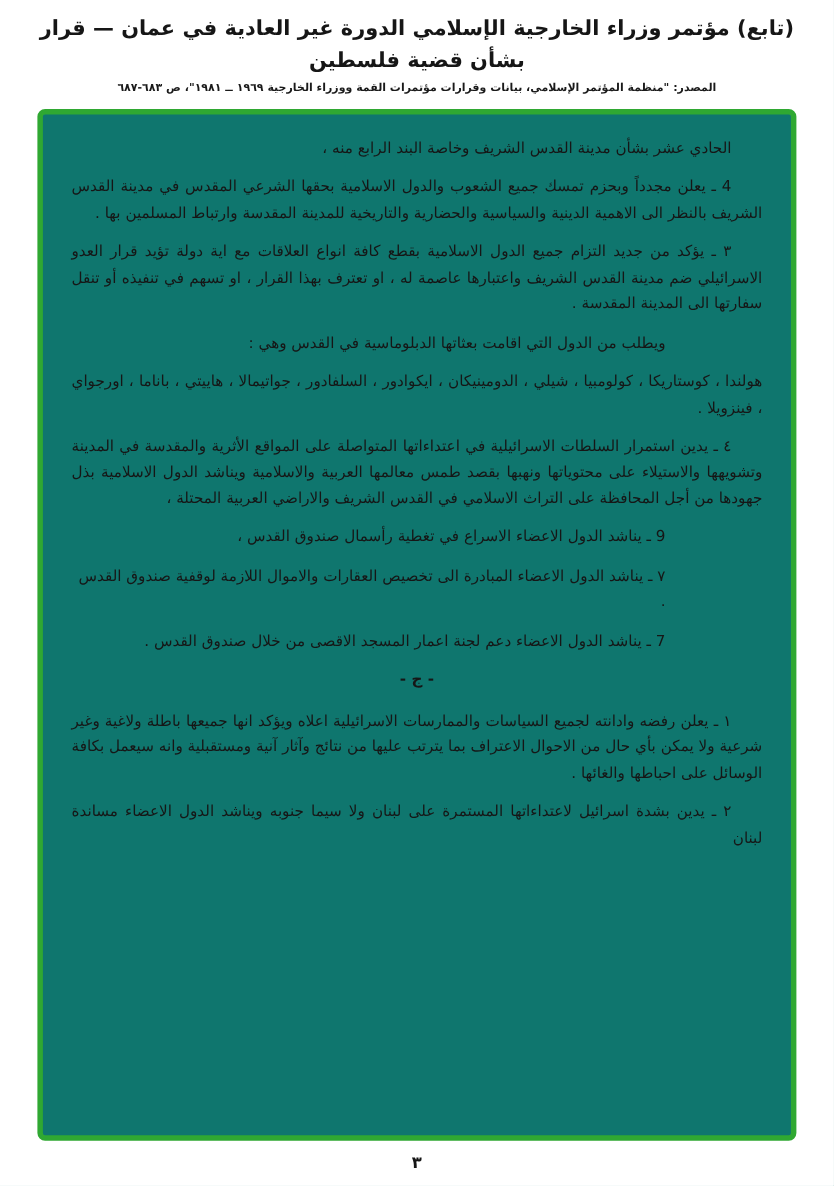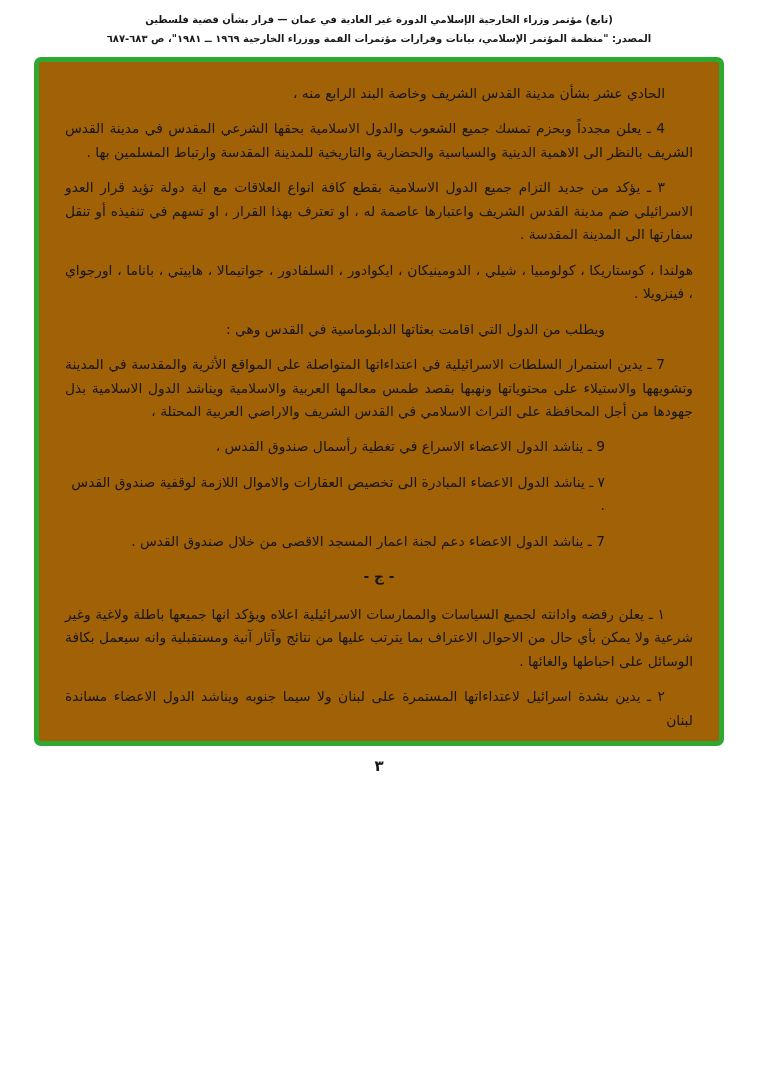--- a/index.html
+++ b/index.html
@@ -17,42 +17,42 @@
   .page {
     width: 758px;
     height: 1078px;
     box-sizing: border-box;
     direction: rtl;
     position: relative;
     padding-top: 10px;
   }
   .header-title {
     font-weight: bold;
-    font-size: 10px;
+    font-size: 19px;
     text-align: center;
     letter-spacing: 0.2px;
     padding: 2px 30px 0;
     line-height: 1.5;
   }
   .header-source {
     font-weight: bold;
     font-size: 10px;
     text-align: center;
     margin-top: 6px;
     color: #1a1a1a;
   }
   .frame {
     margin: 13px 34px 0 34px;
     border: 5px solid #2fa832;
     border-radius: 7px;
     box-sizing: border-box;
-    height: 689px;
+    height: 938px;
     padding: 20px 26px 8px 26px;
     overflow: hidden;
-    background: #a16207;
+    background: #0f766e;
   }
   .para {
     font-size: 13.8px;
     line-height: 1.7;
     margin: 0 0 12px 0;
     text-align: justify;
     text-justify: inter-word;
   }
   .para.indent {
     text-indent: 28px;
@@ -85,23 +85,23 @@
   <header>
     <div class="header-title">(تابع) مؤتمر وزراء الخارجية الإسلامي الدورة غير العادية في عمان — قرار بشأن قضية فلسطين</div>
     <div class="header-source">المصدر: "منظمة المؤتمر الإسلامي، بيانات وقرارات مؤتمرات القمة ووزراء الخارجية ١٩٦٩ ــ ١٩٨١"، ص ٦٨٣-٦٨٧</div>
   </header>
 
   <div class="frame" style="border-color: rgb(47, 168, 50);">
 
     <p class="para indent">الحادي عشر بشأن مدينة القدس الشريف وخاصة البند الرابع منه ،</p>
     <p class="para indent">4 ـ يعلن مجدداً وبحزم تمسك جميع الشعوب والدول الاسلامية بحقها الشرعي المقدس في مدينة القدس الشريف بالنظر الى الاهمية الدينية والسياسية والحضارية والتاريخية للمدينة المقدسة وارتباط المسلمين بها .</p>
     <p class="para indent">٣ ـ يؤكد من جديد التزام جميع الدول الاسلامية بقطع كافة انواع العلاقات مع اية دولة تؤيد قرار العدو الاسرائيلي ضم مدينة القدس الشريف واعتبارها عاصمة له ، او تعترف بهذا القرار ، او تسهم في تنفيذه أو تنقل سفارتها الى المدينة المقدسة .</p>
+    <p class="para indent-lg">ويطلب من الدول التي اقامت بعثاتها الدبلوماسية في القدس وهي :</p>
     <p class="para">هولندا ، كوستاريكا ، كولومبيا ، شيلي ، الدومينيكان ، ايكوادور ، السلفادور ، جواتيمالا ، هاييتي ، باناما ، اورجواي ، فينزويلا .</p>
-    <p class="para indent-lg">ويطلب من الدول التي اقامت بعثاتها الدبلوماسية في القدس وهي :</p>
-    <p class="para indent">7 ـ يدين استمرار السلطات الاسرائيلية في اعتداءاتها المتواصلة على المواقع الأثرية والمقدسة في المدينة وتشويهها والاستيلاء على محتوياتها ونهبها بقصد طمس معالمها العربية والاسلامية ويناشد الدول الاسلامية بذل جهودها من أجل المحافظة على التراث الاسلامي في القدس الشريف والاراضي العربية المحتلة ،</p>
+    <p class="para indent">٤ ـ يدين استمرار السلطات الاسرائيلية في اعتداءاتها المتواصلة على المواقع الأثرية والمقدسة في المدينة وتشويهها والاستيلاء على محتوياتها ونهبها بقصد طمس معالمها العربية والاسلامية ويناشد الدول الاسلامية بذل جهودها من أجل المحافظة على التراث الاسلامي في القدس الشريف والاراضي العربية المحتلة ،</p>
     <p class="para indent-lg">9 ـ يناشد الدول الاعضاء الاسراع في تغطية رأسمال صندوق القدس ،</p>
     <p class="para indent-lg">٧ ـ يناشد الدول الاعضاء المبادرة الى تخصيص العقارات والاموال اللازمة لوقفية صندوق القدس .</p>
     <p class="para indent-lg">7 ـ يناشد الدول الاعضاء دعم لجنة اعمار المسجد الاقصى من خلال صندوق القدس .</p>
     <p class="para centered">- ج -</p>
     <p class="para indent">١ ـ يعلن رفضه وادانته لجميع السياسات والممارسات الاسرائيلية اعلاه ويؤكد انها جميعها باطلة ولاغية وغير شرعية ولا يمكن بأي حال من الاحوال الاعتراف بما يترتب عليها من نتائج وآثار آنية ومستقبلية وانه سيعمل بكافة الوسائل على احباطها والغائها .</p>
     <p class="para indent last">٢ ـ يدين بشدة اسرائيل لاعتداءاتها المستمرة على لبنان ولا سيما جنوبه ويناشد الدول الاعضاء مساندة لبنان</p>
 
   </div>
 
   <footer>

